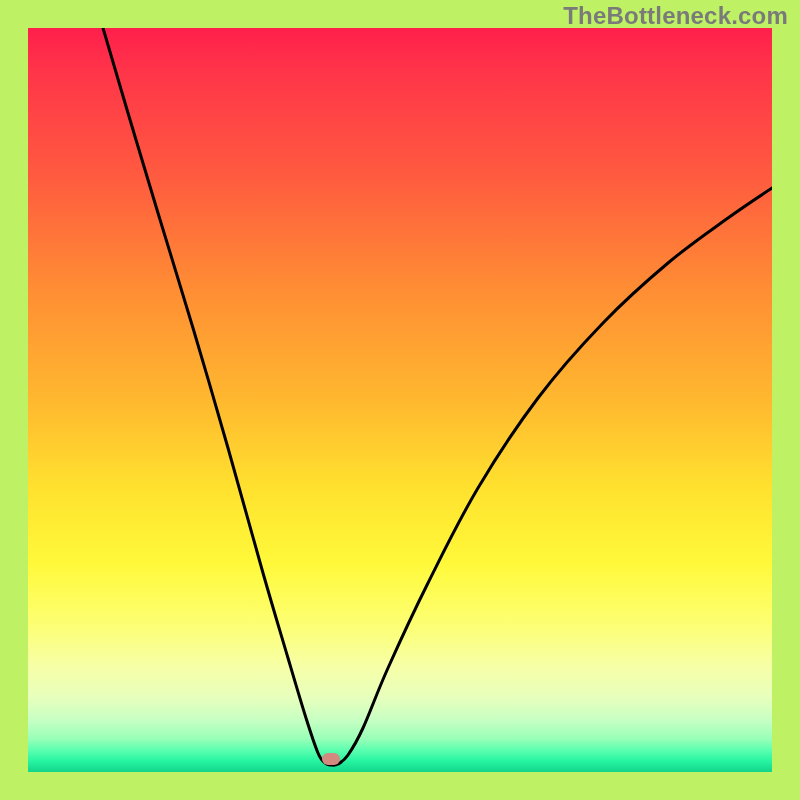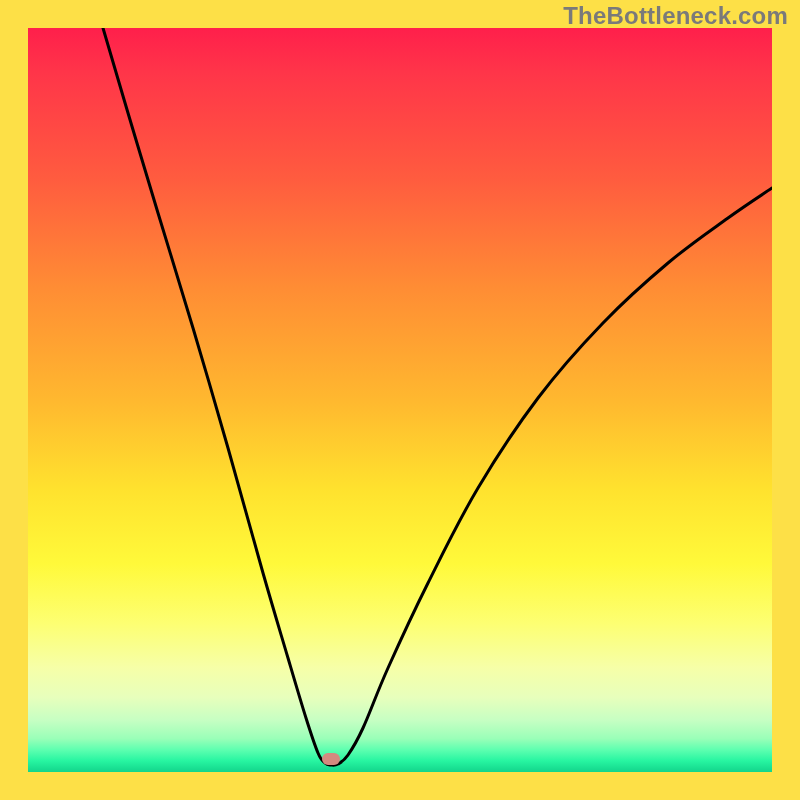--- a/index.html
+++ b/index.html
@@ -10,21 +10,21 @@
     background: #000000;
     overflow: hidden;
     font-family: Arial, Helvetica, sans-serif;
   }
   .frame {
     position: absolute;
     top: 0;
     left: 0;
     width: 800px;
     height: 800px;
-    background: #fde047;
+    background: #bef264;
   }
   .plot-area {
     position: absolute;
     top: 28px;
     left: 28px;
     width: 744px;
     height: 744px;
     overflow: hidden;
   }
   .gradient-bg {

